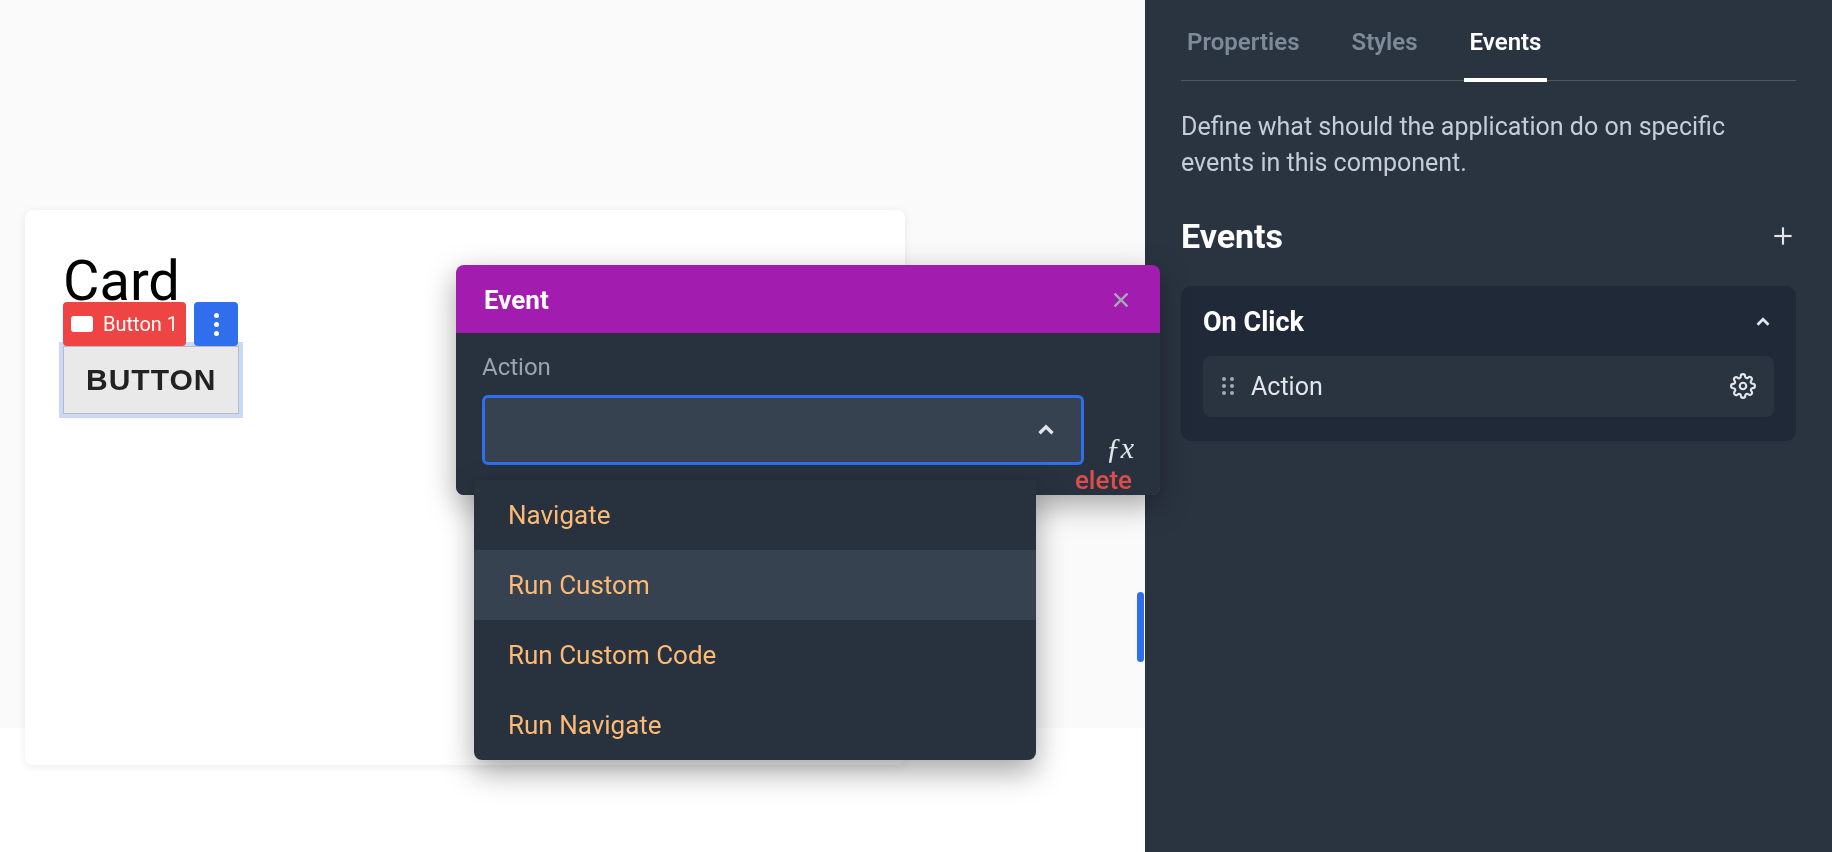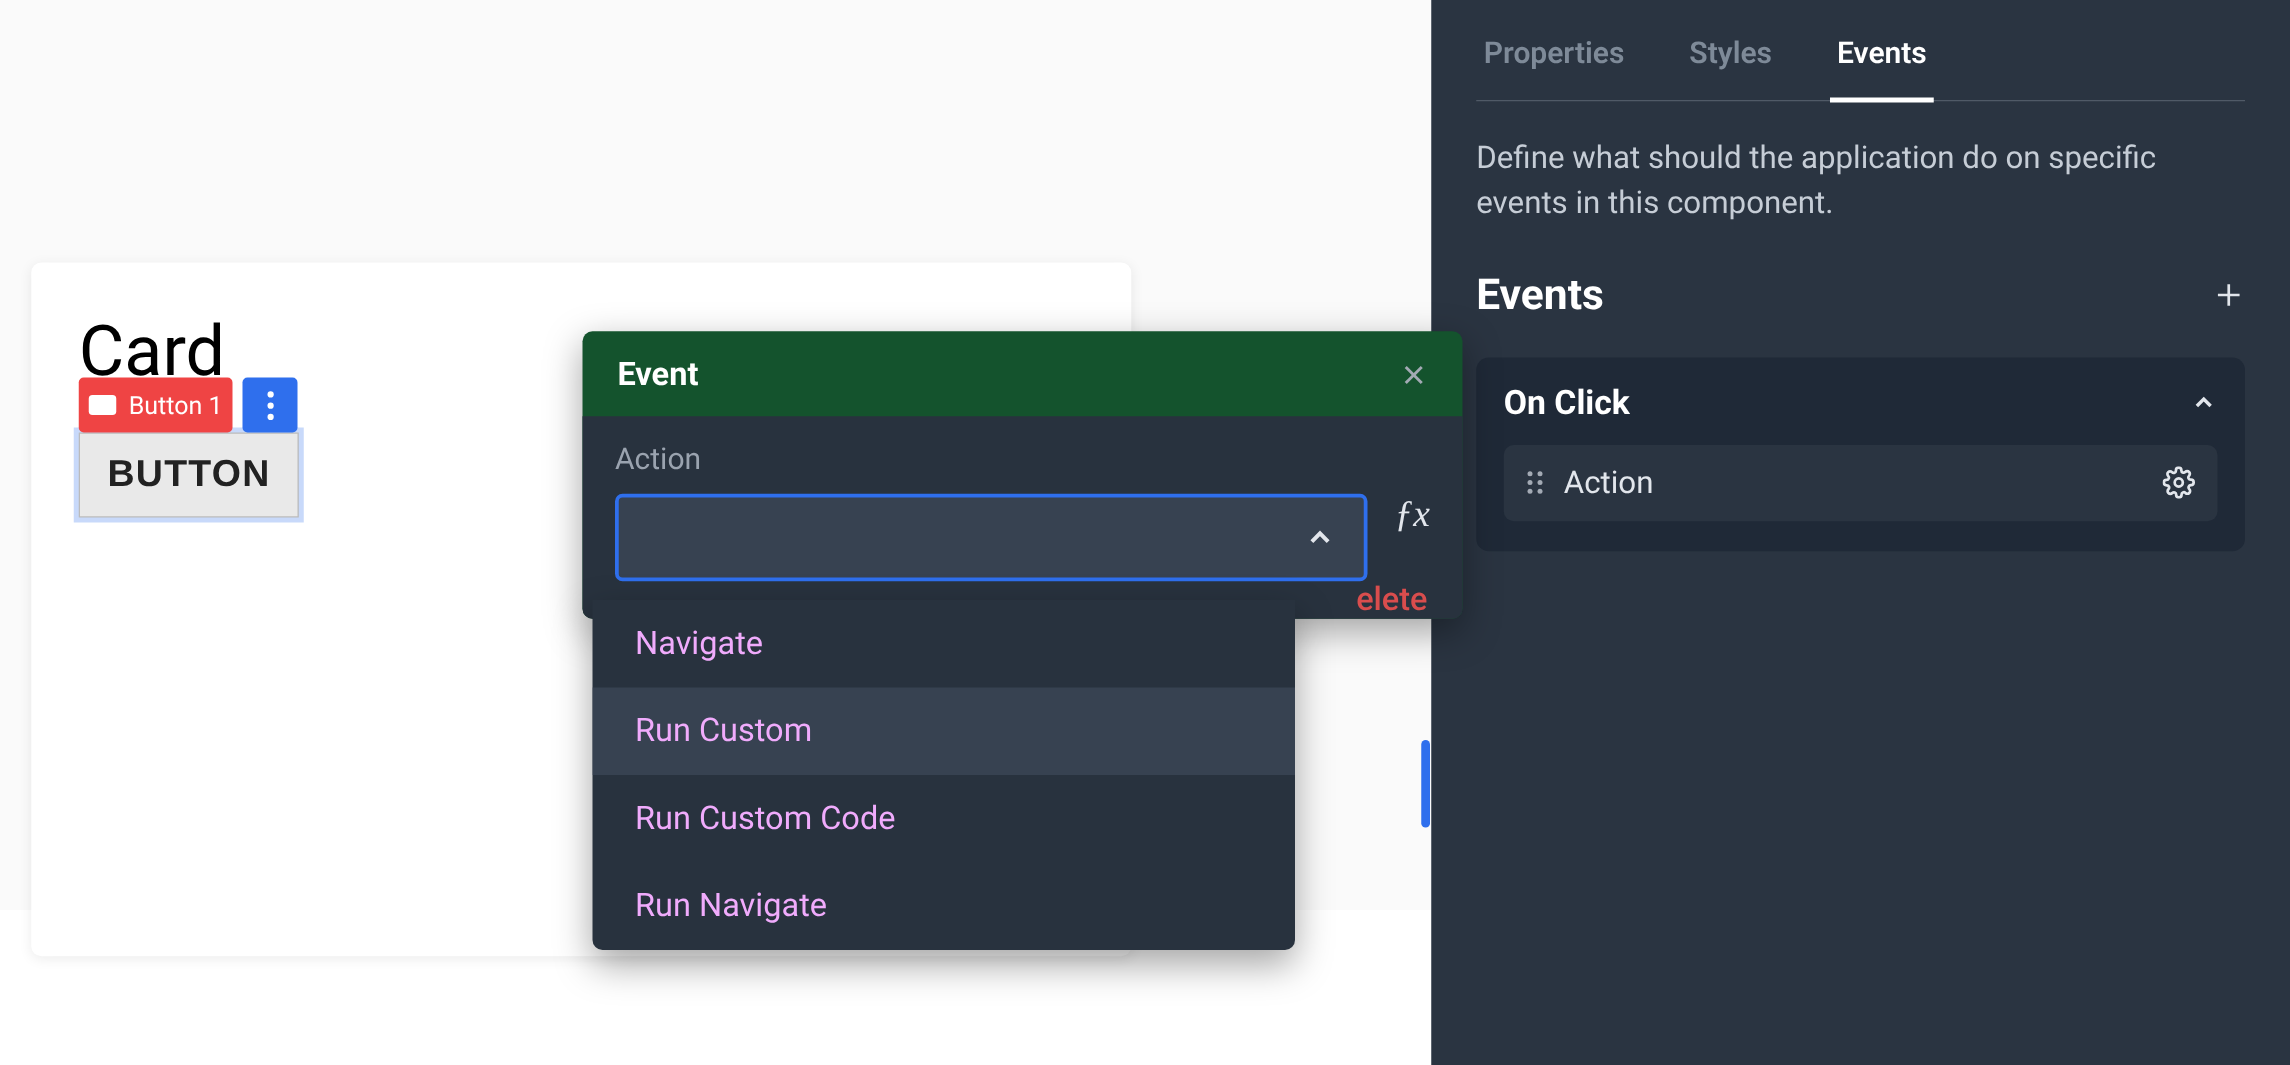--- a/index.html
+++ b/index.html
@@ -38,35 +38,35 @@
 .event-block-head { display:flex; justify-content:space-between; align-items:center; margin-bottom:18px;}
 .event-block-head h3 { font-size:27px; font-weight:700; color:#fff;}
 .chev { color:#e2e6ec; }
 .action-row { background:#2a3441; border-radius:8px; display:flex; align-items:center; justify-content:space-between; padding:16px 18px;}
 .action-row-left { display:flex; align-items:center; gap:16px;}
 .drag-handle { color:#a3aab4; font-size:20px; letter-spacing:2px;}
 .action-label { font-size:25px; color:#e2e6ec;}
 .gear { color:#e2e6ec;}
 
 
-.popover { position:absolute; left:466px; top:265px; width:704px; background:#14532d; border-radius:8px; box-shadow:0 10px 30px rgba(0,0,0,0.35); z-index: 200;}
+.popover { position:absolute; left:456px; top:265px; width:704px; background:#a21caf; border-radius:8px; box-shadow:0 10px 30px rgba(0,0,0,0.35); z-index: 200;}
 .popover-head { display:flex; justify-content:space-between; align-items:center; padding: 20px 28px 18px;}
 .popover-title { font-size:26px; font-weight:700; color:#fff;}
 .close-x { color:#a3aab4; font-size:24px; cursor:pointer;}
 .popover-body { background:#28323e; padding: 20px 26px 30px; border-radius:0 0 8px 8px;}
 .field-label { font-size:24px; color:#9aa3af; margin-bottom:14px;}
-.select-row { display:flex; align-items:flex-start; gap:22px;}
+.select-row { display:flex; align-items:flex-end; gap:22px;}
 .select-box { flex:1; height:70px; background:#374251; border:3px solid #2f6fed; border-radius:6px; display:flex; align-items:center; justify-content:flex-end; padding: 0 22px; cursor:pointer;}
 .chev2 { color:#e2e6ec;}
 .fx { font-size:30px; font-style:italic; color:#e2e6ec; font-family: Georgia, serif;}
 .delete-partial { position:absolute; right:28px; top:200px; color:#d94d4d; font-size:26px; font-weight:500;}
 
 
 .dropdown { position:absolute; left:474px; top:480px; width:562px; background:#28323e; border-radius:0 0 8px 8px; box-shadow:0 12px 30px rgba(0,0,0,0.35); z-index:210; overflow:hidden;}
-.dd-item { padding: 20px 34px; font-size:26px; color:#f0abfc; cursor:pointer;}
+.dd-item { padding: 20px 34px; font-size:26px; color:#fdba74; cursor:pointer;}
 .dd-item.hover { background:#374251;}
 
 svg { display:block;}
 </style>
 </head>
 <body>
 
 <div class="canvas">
   <div class="card">
     <div class="card-title">Card</div>

